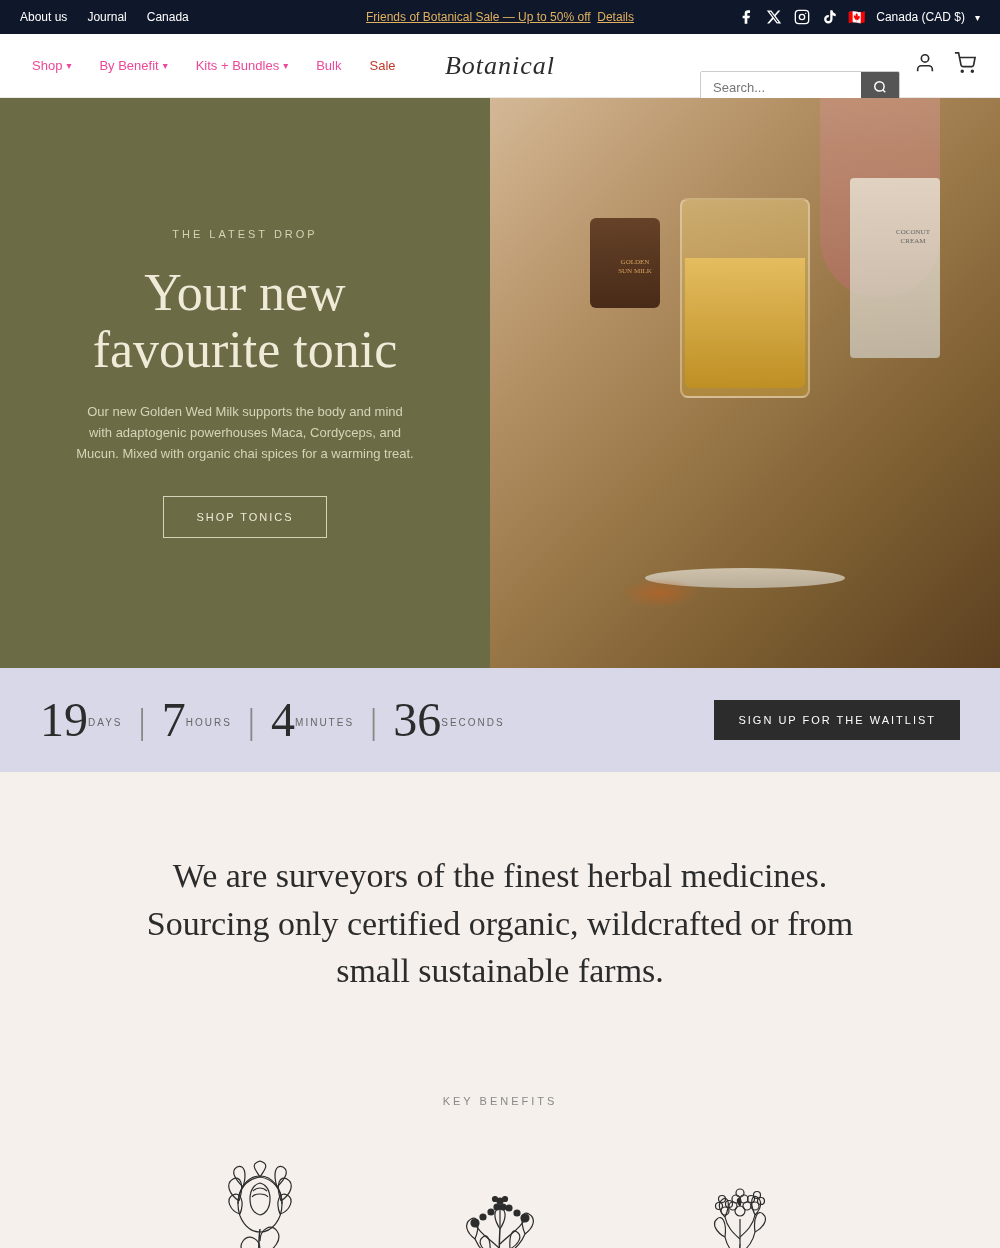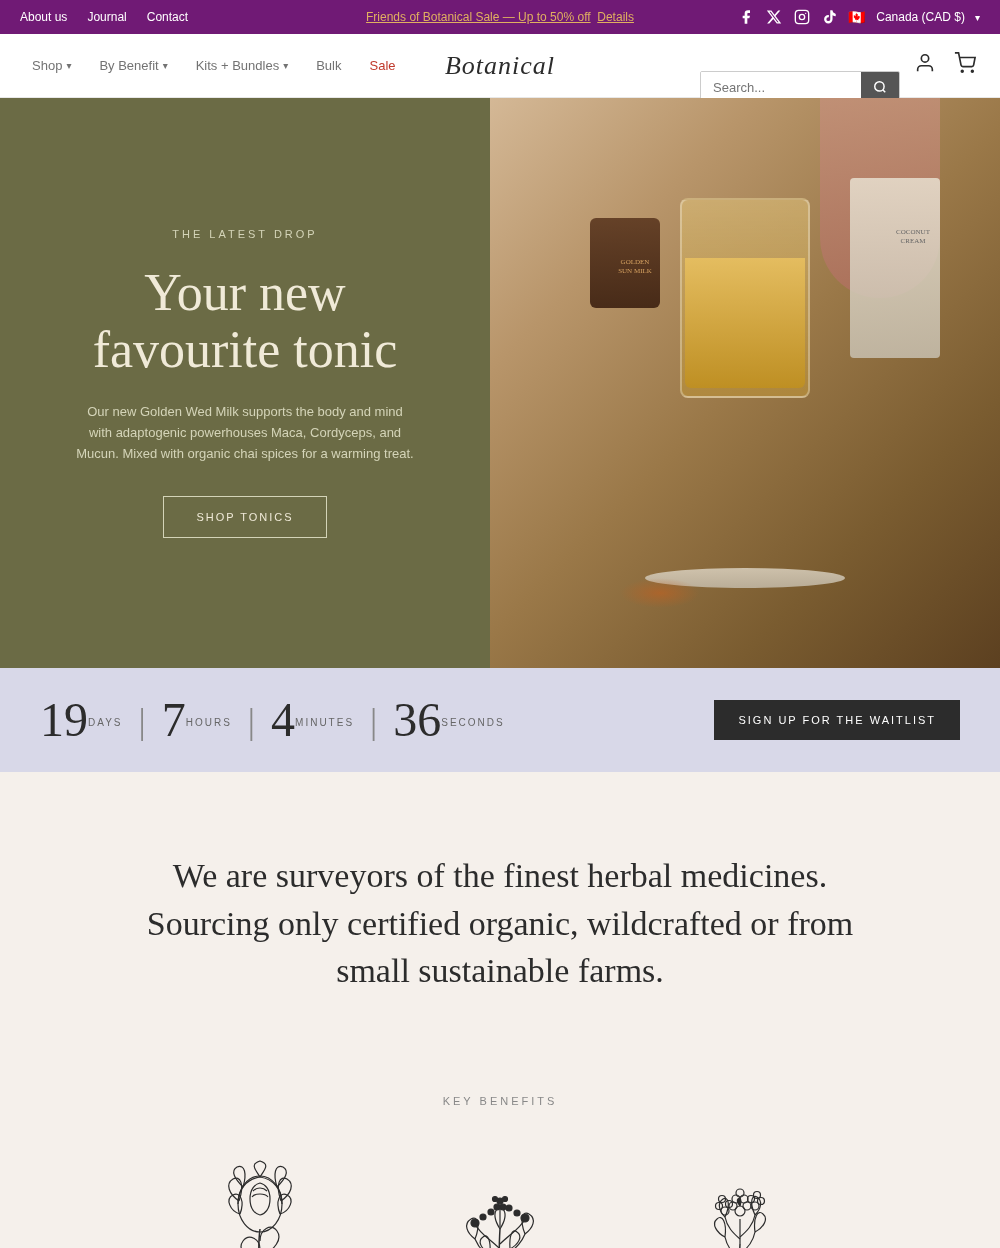--- a/index.html
+++ b/index.html
@@ -1,20 +1,20 @@
 <!DOCTYPE html>
 <html><head>
   <meta charset="utf-8">
   <style>
     * { margin: 0; padding: 0; box-sizing: border-box; }
     body { font-family: 'Georgia', serif; background: #f5f0eb; color: #2c2c2c; width: 1000px; }
 
     
     .announcement-bar {
-      background: #701a75;
+      background: #0f172a;
       color: #fff;
       font-size: 12px;
       display: flex;
       align-items: center;
       justify-content: space-between;
       padding: 8px 20px;
       font-family: Arial, sans-serif;
     }
     .announcement-bar .left-links { display: flex; gap: 20px; }
     .announcement-bar .left-links a { color: #fff; text-decoration: none; font-size: 12px; }
@@ -33,21 +33,21 @@
       padding: 0 20px;
       height: 64px;
       position: relative;
     }
     .nav-left { display: flex; align-items: center; gap: 4px; }
     .nav-item {
       font-family: Arial, sans-serif;
       font-size: 13px;
       padding: 8px 12px;
       cursor: pointer;
-      color: #737373;
+      color: #ec4899;
       display: flex;
       align-items: center;
       gap: 4px;
       text-decoration: none;
     }
     .nav-item.sale { color: #c0392b; }
     .nav-item .chevron { font-size: 10px; }
     .nav-logo {
       position: absolute;
       left: 50%;
@@ -265,21 +265,21 @@
     
     svg { overflow: visible; }
   </style>
 </head>
 <body>
 
 <div class="announcement-bar">
   <div class="left-links">
     <a>About us</a>
     <a>Journal</a>
-    <a>Contact</a>
+    <a>Canada</a>
   </div>
   <div class="center-text">
     <span>Friends of Botanical Sale — Up to 50% off</span>&nbsp;
     <span>Details</span>
   </div>
   <div class="right-icons">
 
     <span class="social-icon">
       <svg width="16" height="16" viewBox="0 0 24 24" fill="white">
           <path d="M18 2h-3a5 5 0 0 0-5 5v3H7v4h3v8h4v-8h3l1-4h-4V7a1 1 0 0 1 1-1h3z"></path>

